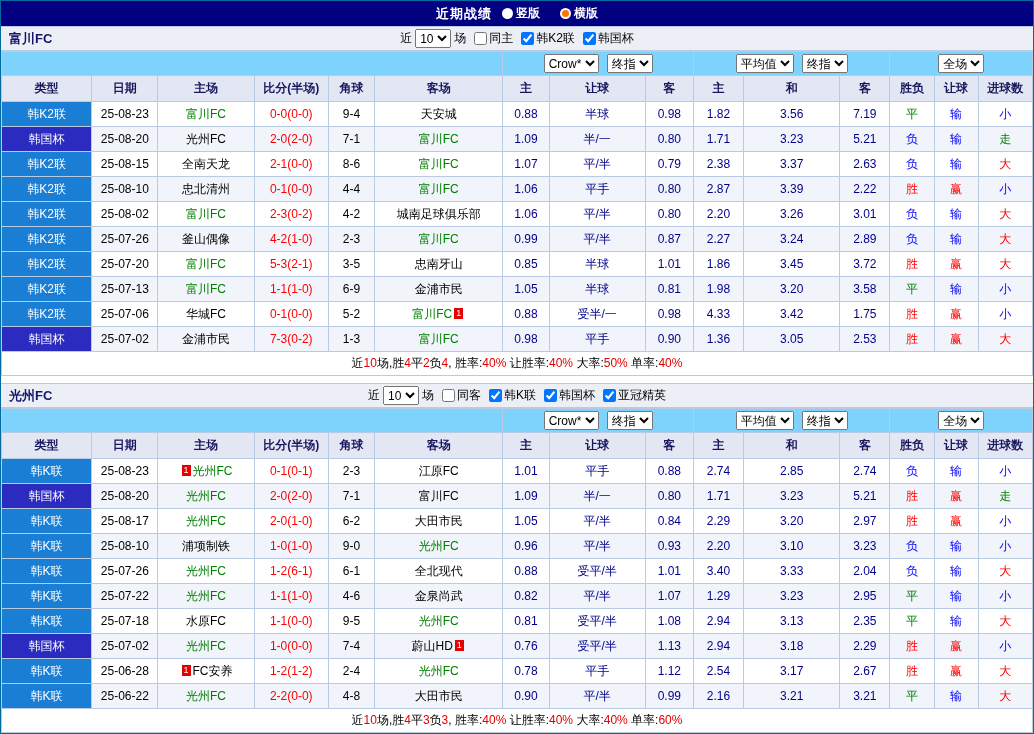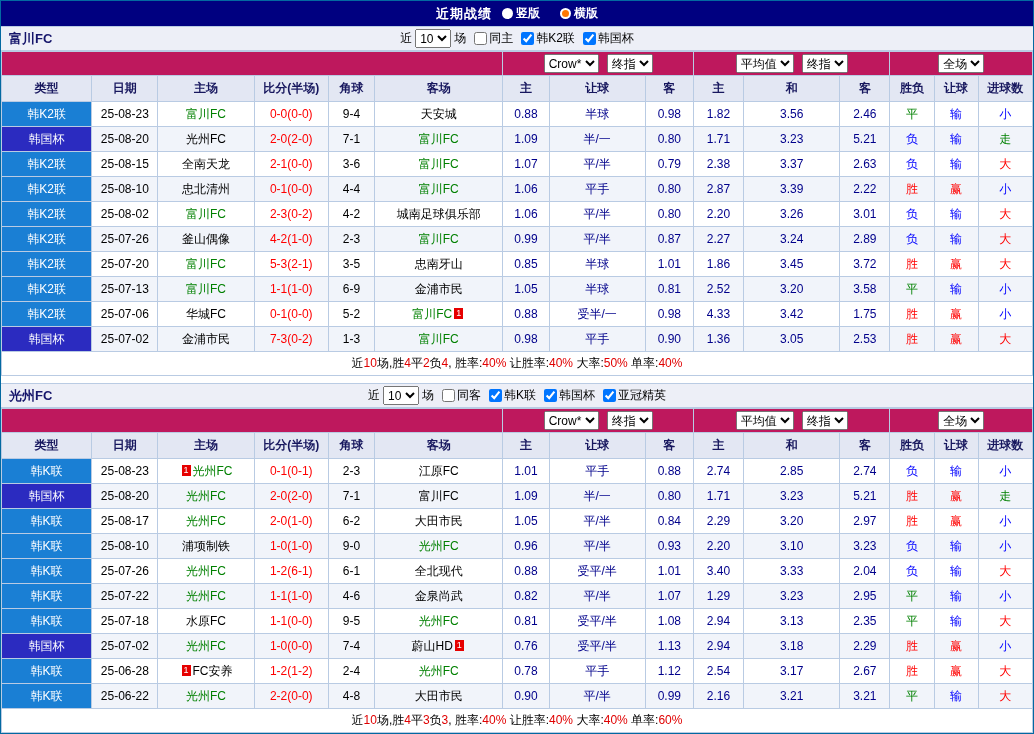--- a/index.html
+++ b/index.html
@@ -22,21 +22,21 @@
   .team-row { height: 25px; background: #EDEFF7; border-top: 1px solid #B9CBE3; border-bottom: 1px solid #B9CBE3; position: relative; display: flex; align-items: center; justify-content: center; }
   .team-name { position: absolute; left: 8px; font-weight: bold; font-size: 13px; color: #15156B; }
   .ctrls { display: flex; align-items: center; gap: 3px; }
   .ctrls select, .f-cell select { font-size: 12px; height: 19px; font-family: "Liberation Sans", "DejaVu Sans", sans-serif; }
   .ck { display: inline-flex; align-items: center; margin-left: 5px; cursor: pointer; }
   .ck input { margin: 0 2px 0 0; width: 13px; height: 13px; }
 
   
   table.results { width: 100%; border-collapse: collapse; table-layout: fixed; text-align: center; }
   table.results td, table.results th { border: 1px solid #B9CBE3; padding: 0; height: 25px; overflow: hidden; white-space: nowrap; }
-  tr.filter-row td { height: 24px; background: #be185d; }
+  tr.filter-row td { height: 24px; background: #7dd3fc; }
   .f-cell { }
   .f-cell .selwrap { display: flex; align-items: center; justify-content: center; gap: 8px; }
   tr.col-head th { background: #E3E7F3; color: #17175E; font-weight: bold; height: 26px; font-size: 12px; }
   tbody tr:nth-child(even) { background: #F1F4FA; }
   td.type { color: #fff; }
   td.type.league { background: var(--league, #1A7FD4); }
   td.type.cup { background: var(--cup, #2B2BC0); }
   .hl { color: var(--team, #008000); }
   td.score { color: var(--score, #FF0000); }
   td.odds { color: var(--odds, #00008B); }
@@ -150,21 +150,21 @@
               <td class="date">25-08-23</td>
               <td class="team-cell"><span class="hl">富川FC</span></td>
               <td class="score">0-0(0-0)</td>
               <td class="corner">9-4</td>
               <td class="team-cell"><span>天安城</span></td>
               <td class="odds">0.88</td>
               <td class="odds">半球</td>
               <td class="odds">0.98</td>
               <td class="odds">1.82</td>
               <td class="odds">3.56</td>
-              <td class="odds">2.46</td>
+              <td class="odds">7.19</td>
               <td class="r-draw">平</td>
               <td class="r-lose">输</td>
               <td class="r-lose">小</td>
             </tr>
             <tr class="match-row">
               <td class="type cup">韩国杯</td>
               <td class="date">25-08-20</td>
               <td class="team-cell"><span>光州FC</span></td>
               <td class="score">2-0(2-0)</td>
               <td class="corner">7-1</td>
@@ -177,21 +177,21 @@
               <td class="odds">5.21</td>
               <td class="r-lose">负</td>
               <td class="r-lose">输</td>
               <td class="r-draw">走</td>
             </tr>
             <tr class="match-row">
               <td class="type league">韩K2联</td>
               <td class="date">25-08-15</td>
               <td class="team-cell"><span>全南天龙</span></td>
               <td class="score">2-1(0-0)</td>
-              <td class="corner">3-6</td>
+              <td class="corner">8-6</td>
               <td class="team-cell"><span class="hl">富川FC</span></td>
               <td class="odds">1.07</td>
               <td class="odds">平/半</td>
               <td class="odds">0.79</td>
               <td class="odds">2.38</td>
               <td class="odds">3.37</td>
               <td class="odds">2.63</td>
               <td class="r-lose">负</td>
               <td class="r-lose">输</td>
               <td class="r-win">大</td>
@@ -267,21 +267,21 @@
             <tr class="match-row">
               <td class="type league">韩K2联</td>
               <td class="date">25-07-13</td>
               <td class="team-cell"><span class="hl">富川FC</span></td>
               <td class="score">1-1(1-0)</td>
               <td class="corner">6-9</td>
               <td class="team-cell"><span>金浦市民</span></td>
               <td class="odds">1.05</td>
               <td class="odds">半球</td>
               <td class="odds">0.81</td>
-              <td class="odds">2.52</td>
+              <td class="odds">1.98</td>
               <td class="odds">3.20</td>
               <td class="odds">3.58</td>
               <td class="r-draw">平</td>
               <td class="r-lose">输</td>
               <td class="r-lose">小</td>
             </tr>
             <tr class="match-row">
               <td class="type league">韩K2联</td>
               <td class="date">25-07-06</td>
               <td class="team-cell"><span>华城FC</span></td>

